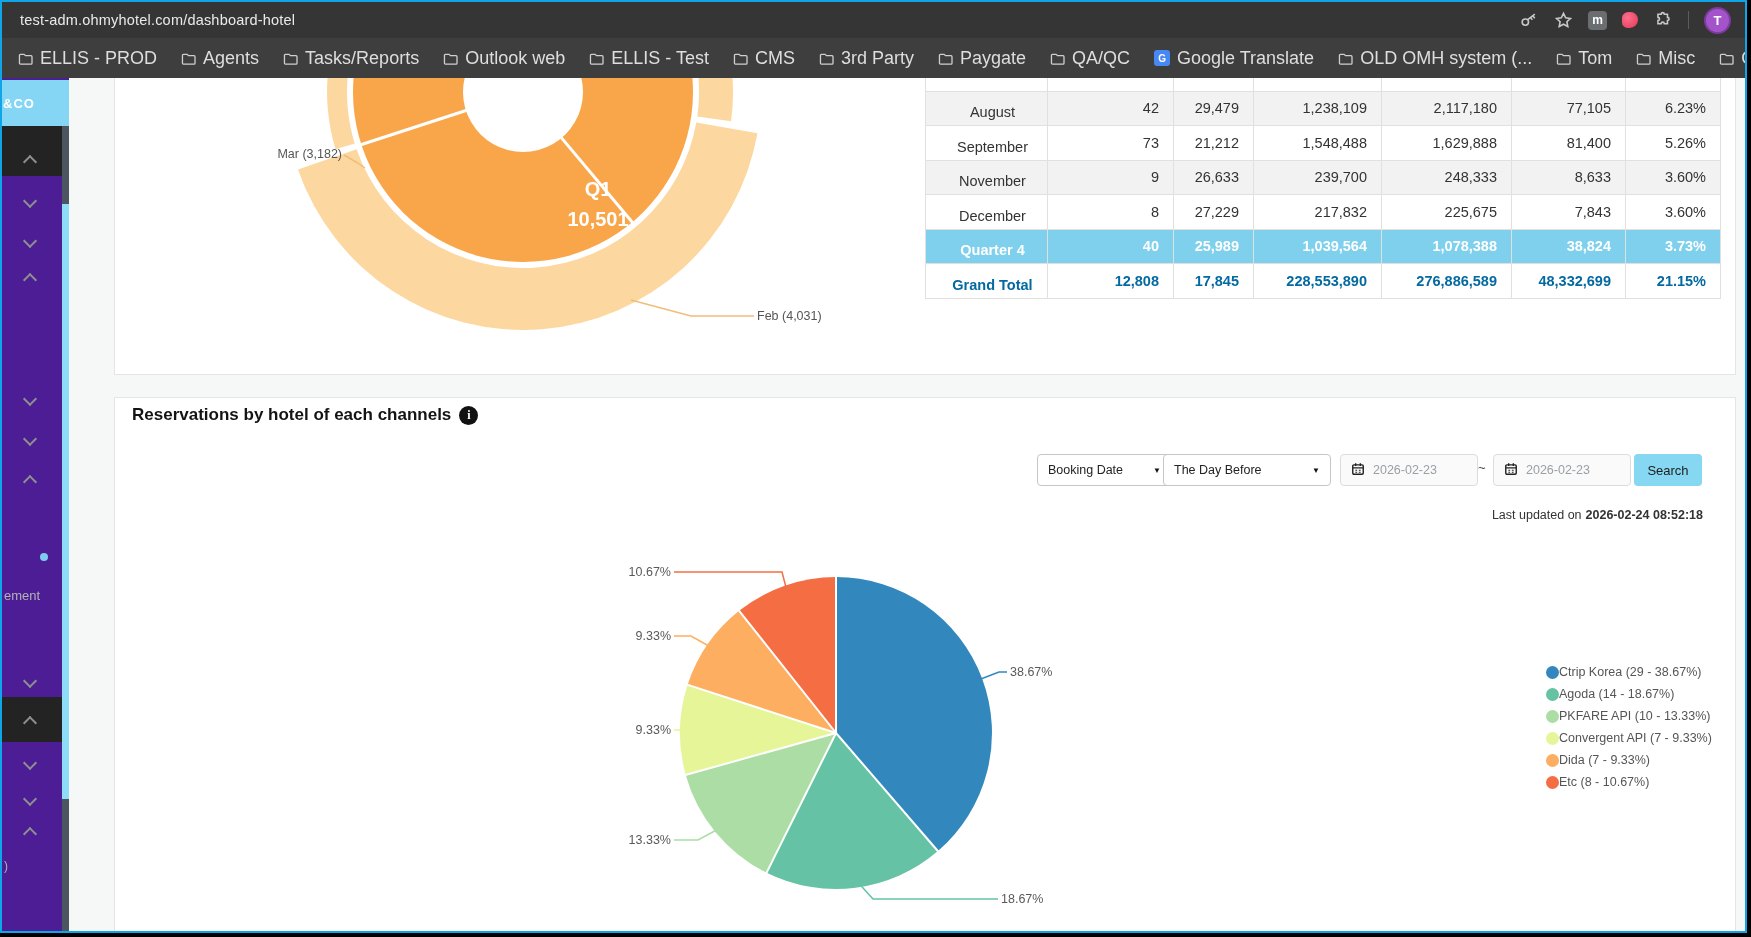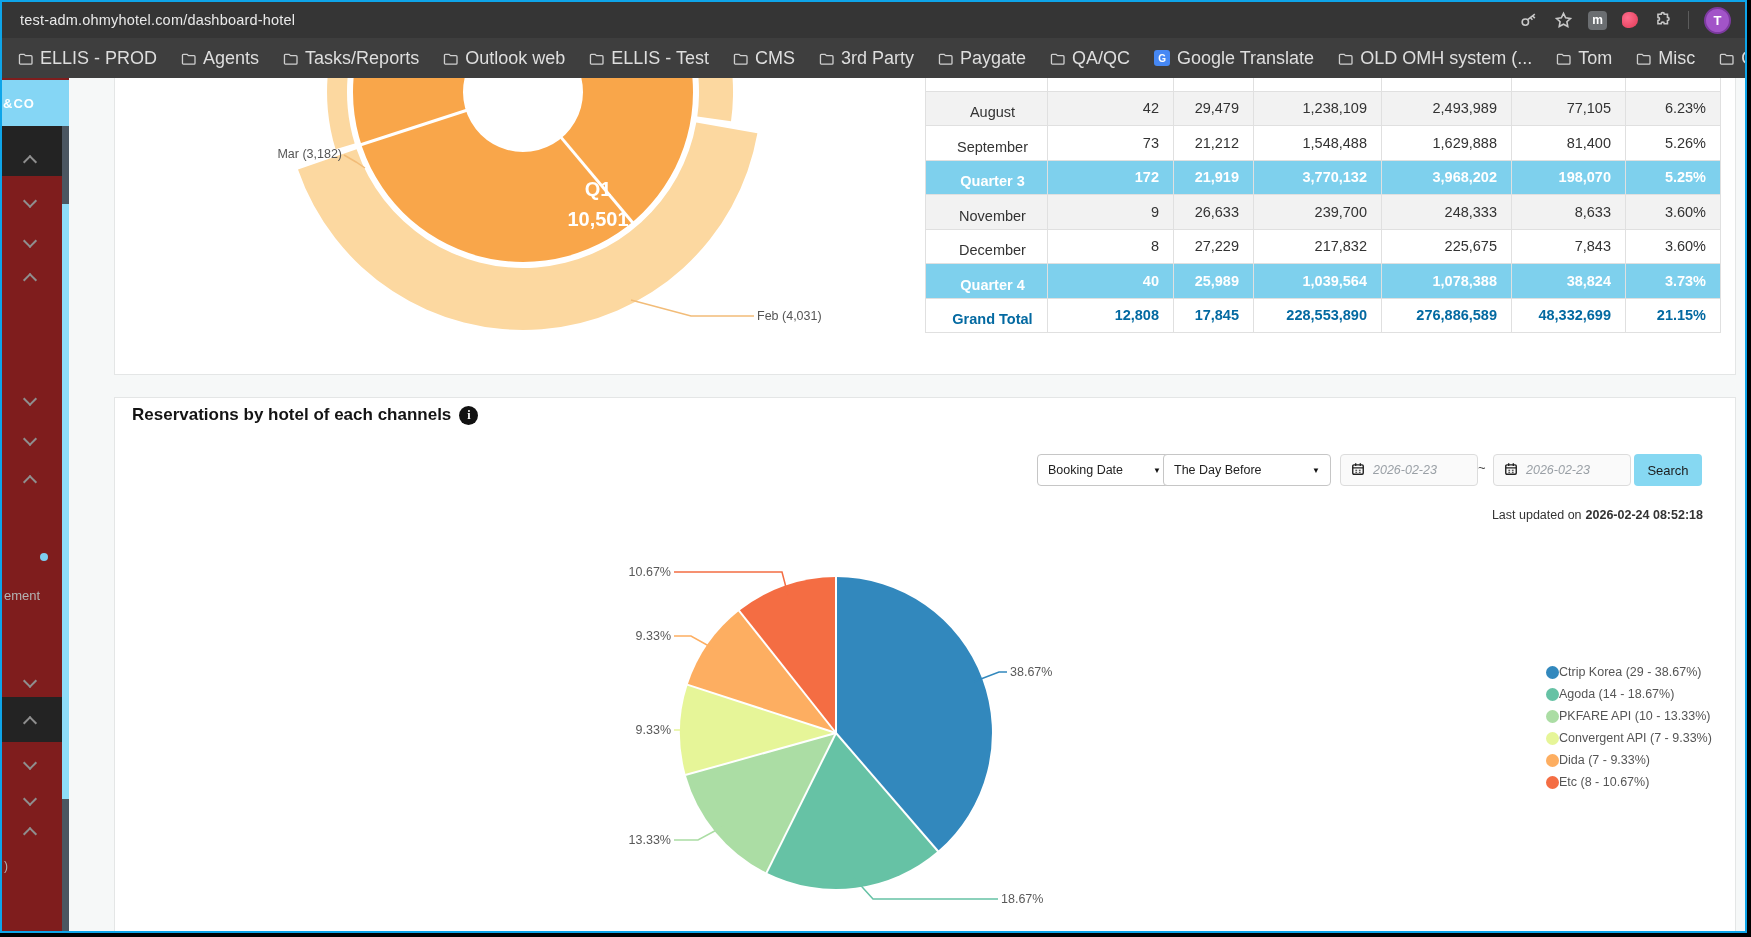--- a/index.html
+++ b/index.html
@@ -21,21 +21,21 @@
   .bkbar { position:absolute; left:0; top:36px; width:100%; height:40px; background:#3e3e3e; display:flex; align-items:center; overflow:hidden; }
   #bookmark-items { display:flex; align-items:center; gap:24px; padding-left:16px; white-space:nowrap; }
   .bk-item { display:flex; align-items:center; gap:7px; cursor:pointer; }
   .bk-item span.lbl { color:#dedede; font-size:18px; }
   .gt-badge { width:16px; height:16px; background:#4688f4; border-radius:3px; color:#fff; font-size:10px; font-weight:bold; display:flex; align-items:center; justify-content:center; }
 
   
   .main { position:absolute; left:0; top:76px; width:100%; height:857px; background:#f6f8f8; }
 
   
-  .sidebar { position:absolute; left:0; top:0; width:67px; height:857px; background:#7f1d1d; overflow:hidden; }
+  .sidebar { position:absolute; left:0; top:0; width:67px; height:857px; background:#4c1d95; overflow:hidden; }
   .sb-logo { position:absolute; left:0; top:2px; width:67px; height:46px; background:#85d6f5; display:flex; align-items:center; }
   .sb-logo span { color:#fff; font-weight:800; font-size:13px; letter-spacing:1px; margin-left:1px; }
   .sb-active { position:absolute; left:0; width:60px; background:#232323; }
   .sb-a1 { top:48px; height:50px; }
   .sb-a2 { top:619px; height:45px; }
   .chev { position:absolute; left:23px; width:10px; height:10px; border-left:2px solid #8f8f8f; border-bottom:2px solid #8f8f8f; }
   .chev.down { transform:rotate(-45deg); }
   .chev.up { transform:rotate(135deg); }
   .sb-dot { position:absolute; left:38px; top:475px; width:8px; height:8px; border-radius:50%; background:#7ecdf0; }
   .sb-part1 { position:absolute; left:2px; top:510px; color:#b3b3b3; font-size:13px; }
@@ -64,21 +64,21 @@
   .donut-callout { font-size:12.5px; fill:#555; }
   .donut-center { fill:#fff; font-weight:bold; font-size:20px; text-anchor:middle; }
 
   
   .sec-title { position:absolute; left:17px; top:7px; font-size:17px; font-weight:bold; color:#141414; display:flex; align-items:center; gap:8px; }
   .info-ic { width:19px; height:19px; background:#111; border-radius:50%; color:#fff; font-size:12px; font-weight:bold; font-family:"Liberation Serif",serif; display:flex; align-items:center; justify-content:center; cursor:pointer; }
 
   .ctl { position:absolute; top:56px; height:32px; font-size:12.5px; color:#222; display:flex; align-items:center; }
   .select { background:#fff; border:1px solid #c6c6c6; border-radius:4px; justify-content:space-between; padding:0 10px; cursor:pointer; }
   .caret { font-size:8px; color:#111; margin-left:8px; }
-  .datebox { background:#fafafa; border:1px solid #dcdcdc; border-radius:4px; padding:4px 10px; gap:8px; color:#9aa0a6;font-style:italic; }
+  .datebox { background:#fafafa; border:1px solid #dcdcdc; border-radius:4px; padding:4px 10px; gap:8px; color:#9aa0a6; }
   .tilde { position:absolute; top:62px; left:1363px; color:#444; font-size:13px; }
   .search-btn { position:absolute; left:1519px; top:56px; width:68px; height:32px; background:#86d8f2; border:none; border-radius:4px; font-size:13px; color:#1c1c1c; cursor:pointer; font-family:inherit; }
   .lastupd { position:absolute; right:32px; top:110px; font-size:12.5px; color:#333; }
   .lastupd b { margin-left:4px; }
 
   #pie-svg { position:absolute; left:448px; top:150px; }
   .pie-label { font-size:12.5px; fill:#595959; }
   #pie-legend { position:absolute; left:1431px; top:266px; }
   .legend-item { display:flex; align-items:center; height:16px; margin-bottom:6px; }
   .legend-item .dot { width:13px; height:13px; border-radius:50%; flex:none; }
@@ -305,41 +305,32 @@
               <td></td>
               <td></td>
               <td></td>
               <td></td>
             </tr>
             <tr class="r-gray">
               <td class="c-label">August</td>
               <td>42</td>
               <td>29,479</td>
               <td>1,238,109</td>
-              <td>2,493,989</td>
+              <td>2,117,180</td>
               <td>77,105</td>
               <td>6.23%</td>
             </tr>
             <tr class="r-white">
               <td class="c-label">September</td>
               <td>73</td>
               <td>21,212</td>
               <td>1,548,488</td>
               <td>1,629,888</td>
               <td>81,400</td>
               <td>5.26%</td>
-            </tr>
-            <tr class="r-quarter">
-              <td class="c-label">Quarter 3</td>
-              <td>172</td>
-              <td>21,919</td>
-              <td>3,770,132</td>
-              <td>3,968,202</td>
-              <td>198,070</td>
-              <td>5.25%</td>
             </tr>
             <tr class="r-gray">
               <td class="c-label">November</td>
               <td>9</td>
               <td>26,633</td>
               <td>239,700</td>
               <td>248,333</td>
               <td>8,633</td>
               <td>3.60%</td>
             </tr>

